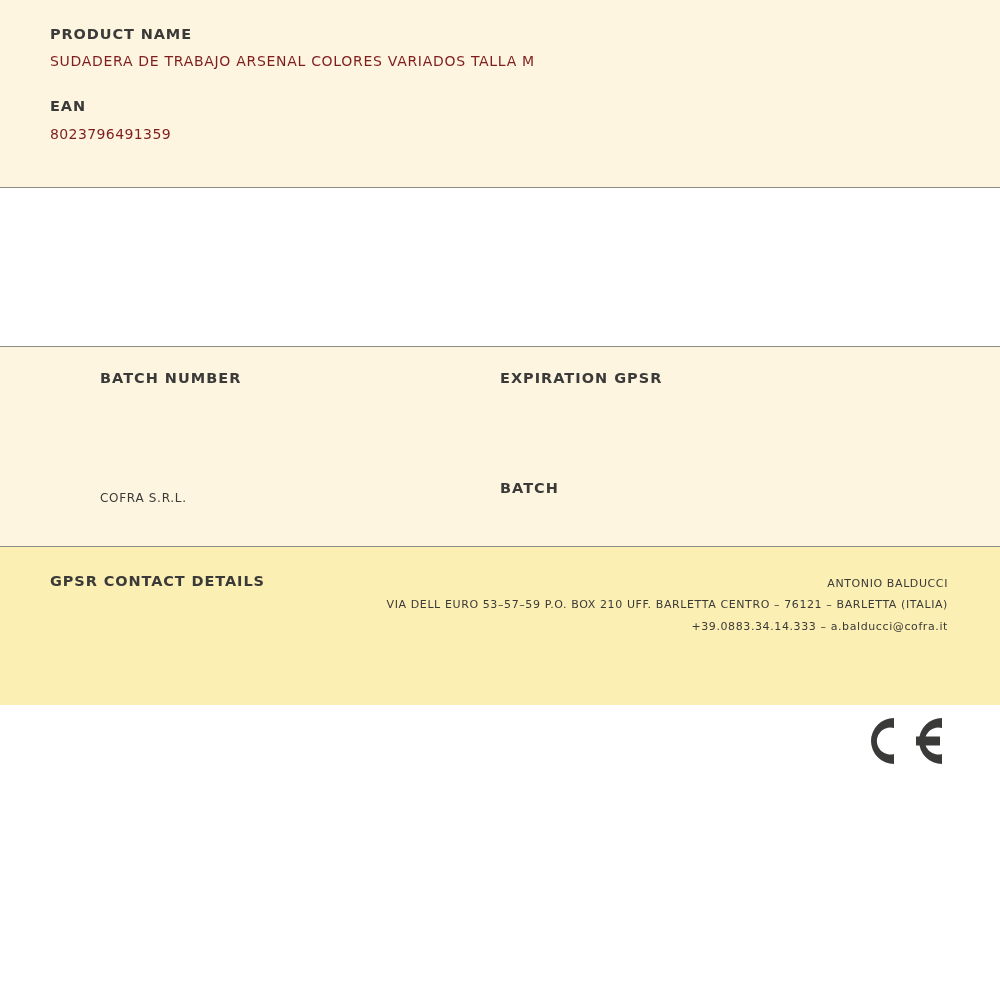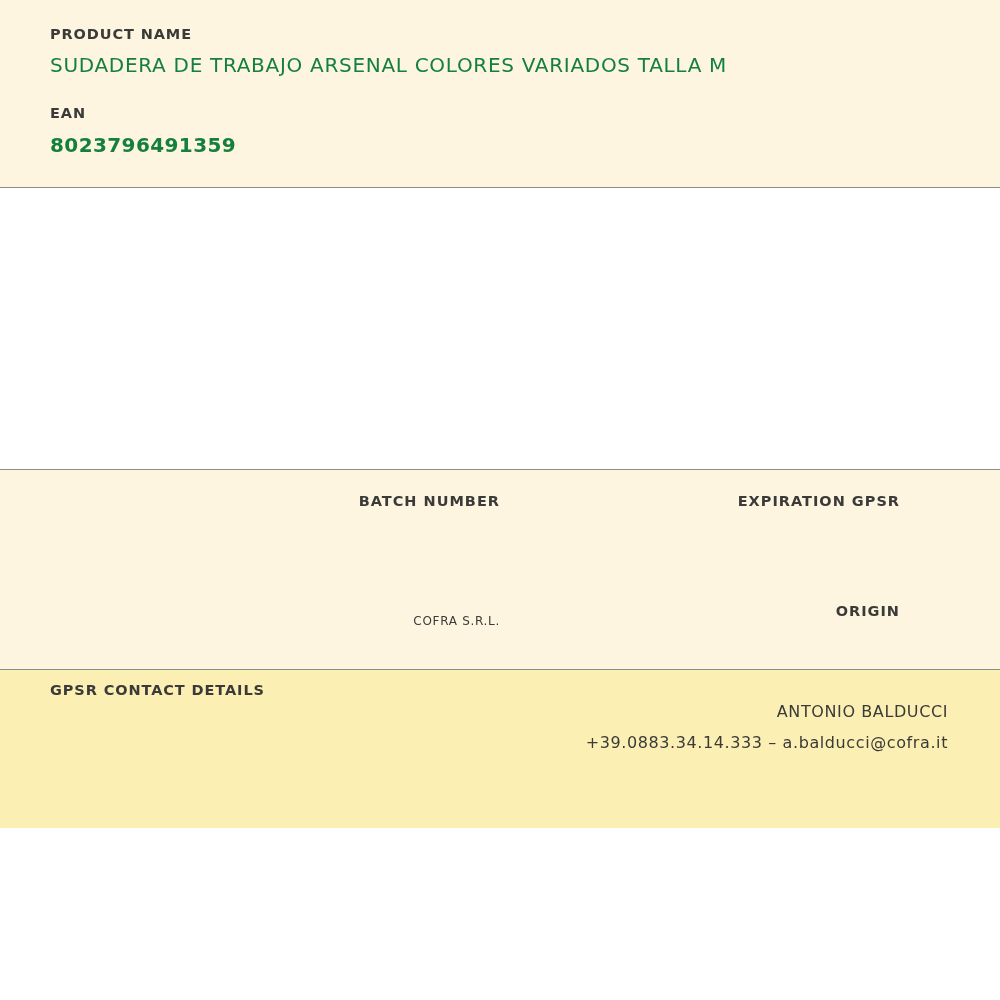--- a/index.html
+++ b/index.html
@@ -10,21 +10,21 @@
     width: 1000px;
     height: 1000px;
     font-family: "DejaVu Sans", sans-serif;
     background: #ffffff;
     color: #3a3a38;
     overflow: hidden;
   }
   .page {
     position: relative;
     width: 1000px;
-    height: 828px;
+    height: 705px;
     box-sizing: border-box;
     display: flex;
     flex-direction: column;
   }
 
   
   .header-block {
     background: #fdf5e0;
     box-sizing: border-box;
     padding: 26px 50px 22px 50px;
@@ -33,35 +33,34 @@
   }
   .field-label {
     font-size: 14.5px;
     font-weight: bold;
     letter-spacing: 0.9px;
     color: #3a3a38;
     margin: 0 0 10px 0;
     line-height: 1.2;
   }
   .field-value {
-    font-size: 20px;
+    font-size: 14px;
     letter-spacing: 0.7px;
-    color: #15803d;
+    color: #7f1d1d;
     margin: 0;
     line-height: 1.2;
   }
   .field-group {
     margin-bottom: 28px;
   }
   .field-group:last-child {
     margin-bottom: 16px;
   }
   .field-value.mono-num {
     letter-spacing: 0.4px;
-    font-weight: bold;
   }
 
   
   .blank-area {
     flex: 1 1 auto;
     background: #ffffff;
     border-bottom: 1px solid #8d8d88;
   }
 
   
@@ -73,21 +72,21 @@
     border-bottom: 1px solid #8d8d88;
     padding-top: 22px;
   }
   .info-row {
     display: flex;
     width: 800px;
     margin: 0 auto;
   }
   .info-cell {
     flex: 1 1 50%;
-    text-align: right;
+    text-align: left;
   }
   .info-title {
     font-size: 14.5px;
     font-weight: bold;
     letter-spacing: 1px;
     color: #3a3a38;
     line-height: 1.25;
   }
   .info-value {
     font-size: 12px;
@@ -116,29 +115,29 @@
   .footer-block {
     background: #fcefb4;
     box-sizing: border-box;
     height: 158px;
     padding: 26px 52px 0 50px;
     position: relative;
   }
   .footer-label {
     position: absolute;
     left: 50px;
-    top: 12px;
+    top: 26px;
     font-size: 14.5px;
     font-weight: bold;
     letter-spacing: 0.9px;
     color: #3a3a38;
   }
   .footer-lines {
     text-align: right;
-    font-size: 16px;
+    font-size: 11px;
     letter-spacing: 0.6px;
     color: #3a3a38;
     line-height: 1.95;
   }
   .footer-lines div {
     white-space: nowrap;
   }
 </style>
 </head>
 <body>
@@ -174,33 +173,34 @@
     </div>
 
     <div class="row-gap"></div>
 
     <div class="info-row">
       <div class="info-cell">
         <div class="value-gap"></div>
         <div class="info-value">COFRA S.R.L.</div>
       </div>
       <div class="info-cell">
-        <div class="info-title">ORIGIN</div>
+        <div class="info-title">BATCH</div>
         <div class="value-gap"></div>
       </div>
     </div>
   </div>
 
   <svg class="ce-mark" viewBox="0 0 90 66" xmlns="http://www.w3.org/2000/svg">
     <path d="M36 10 A 23 23 0 1 0 36 56 L36 46 A 13.5 13.5 0 1 1 36 20 Z" fill="#3a3a38"></path>
     <path d="M84 10 A 23 23 0 1 0 84 56 L84 46 A 13.5 13.5 0 1 1 84 20 Z" fill="#3a3a38"></path>
     <rect x="58" y="28.5" width="24" height="9" fill="#3a3a38"></rect>
   </svg>
 
   <div class="footer-block">
     <div class="footer-label">GPSR CONTACT DETAILS</div>
     <div class="footer-lines">
       <div>ANTONIO BALDUCCI</div>
+      <div>VIA DELL EURO 53–57–59 P.O. BOX 210 UFF. BARLETTA CENTRO – 76121 – BARLETTA (ITALIA)</div>
       <div>+39.0883.34.14.333 – a.balducci@cofra.it</div>
     </div>
   </div>
 
 </div>
 
 </body></html>

